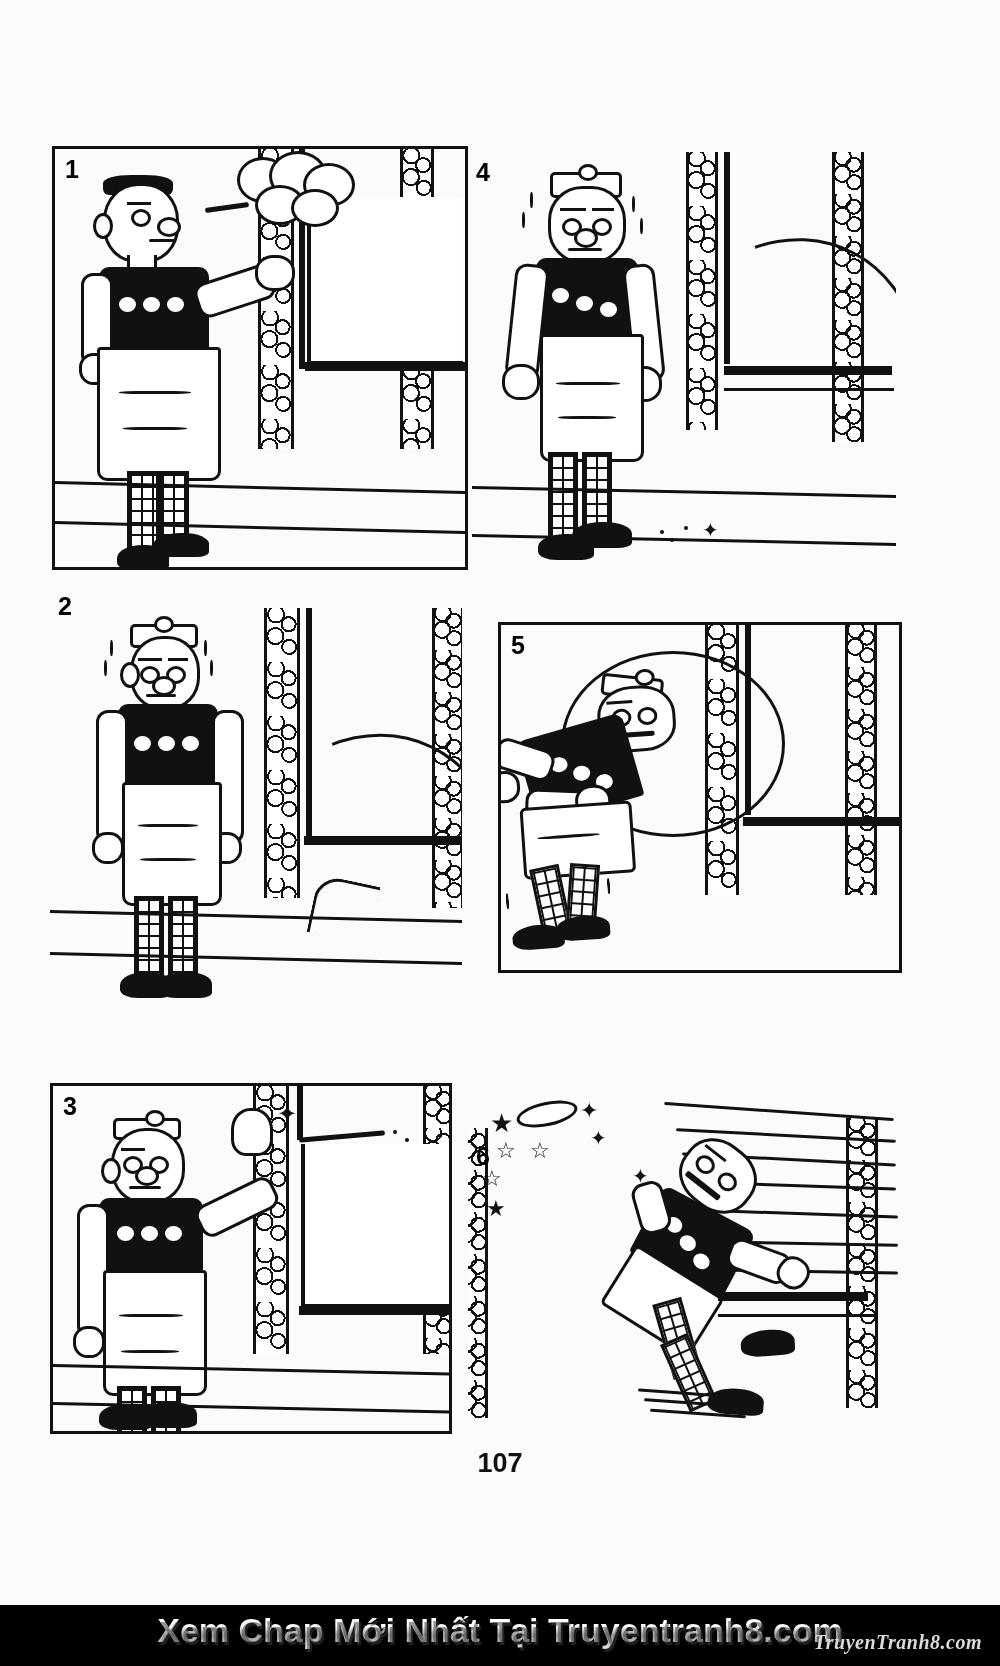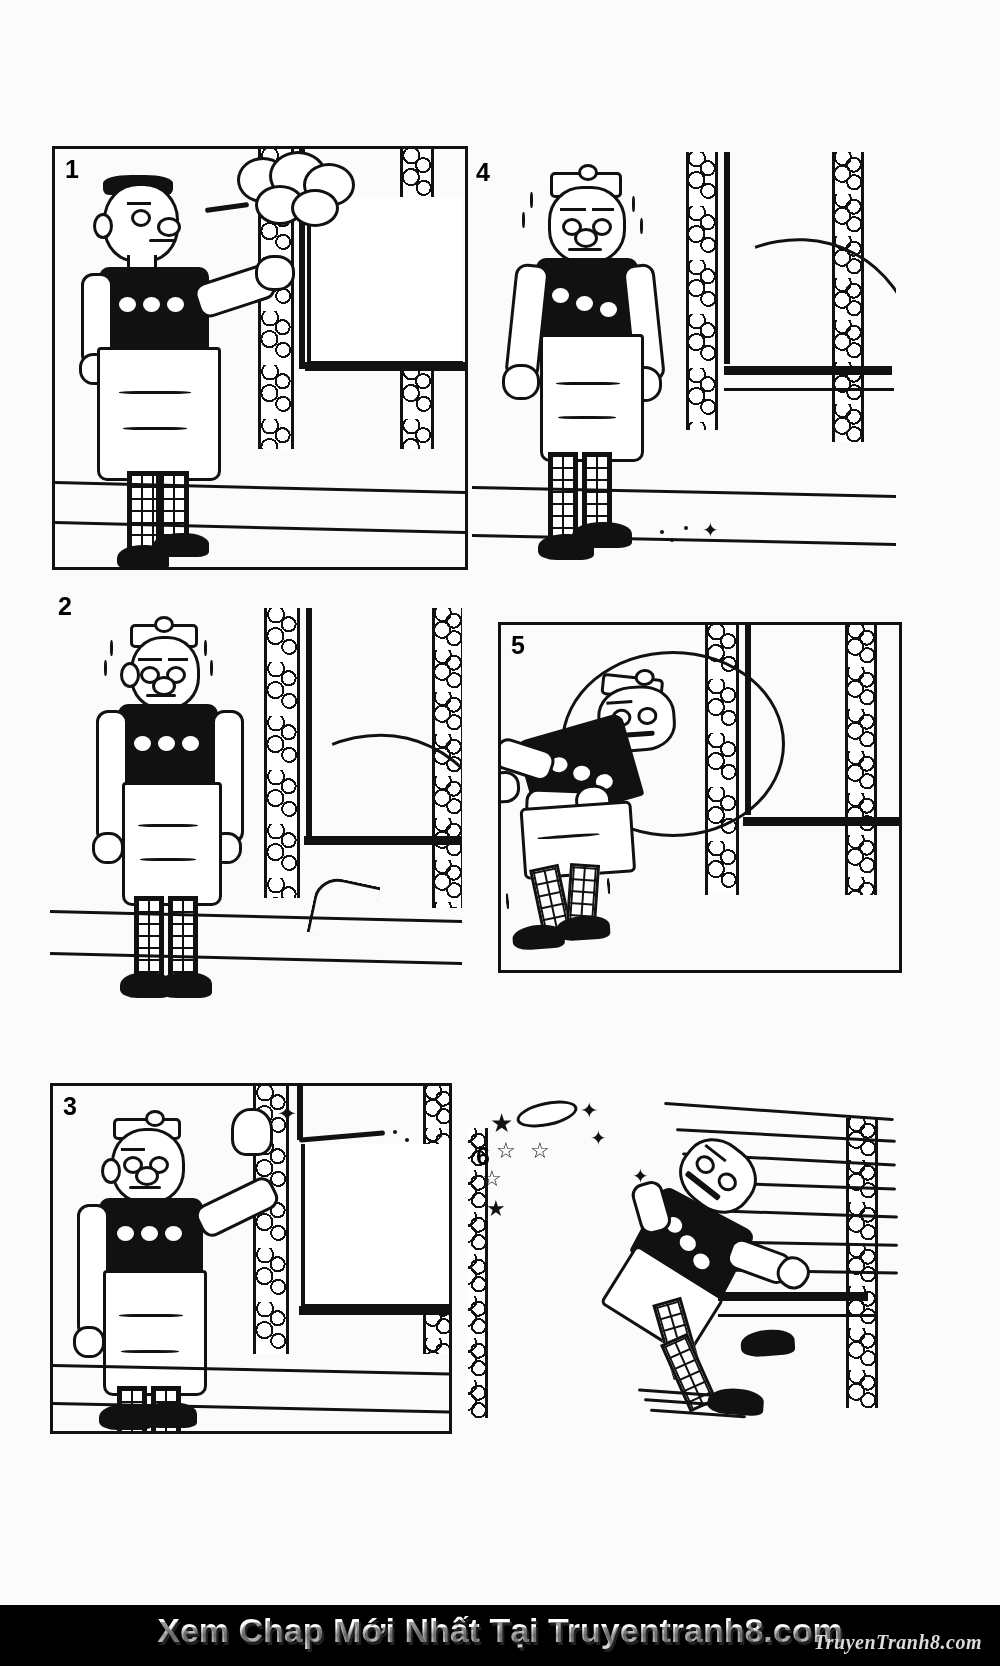--- a/index.html
+++ b/index.html
@@ -431,19 +431,20 @@
 
       <div class="speed" style="left:170px;top:400px;width:100px;transform:rotate(4deg);"></div>
       <div class="speed" style="left:176px;top:410px;width:110px;transform:rotate(4deg);"></div>
       <div class="speed" style="left:182px;top:420px;width:96px;transform:rotate(4deg);"></div>
       <div class="win-sill" style="left:250px;top:300px;width:150px;"></div>
       <div class="floor-line" style="left:250px;top:322px;width:156px;"></div>
     </div>
 
   </div>
 
+  <div class="pagenum">107</div>
 
   <div class="footer">
     <div class="footer-text">Xem Chap Mới Nhất Tại Truyentranh8.com</div>
     <div class="footer-logo">TruyenTranh8.com</div>
   </div>
 
 </div>
 
 </body></html>

